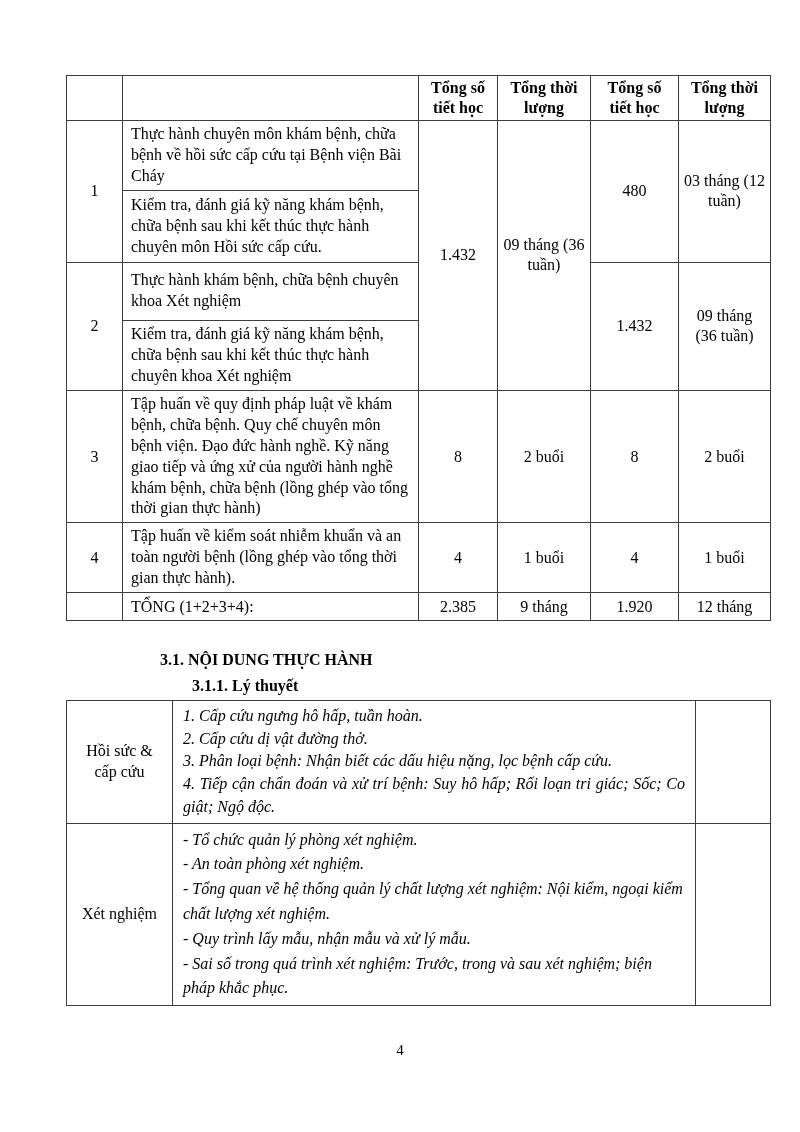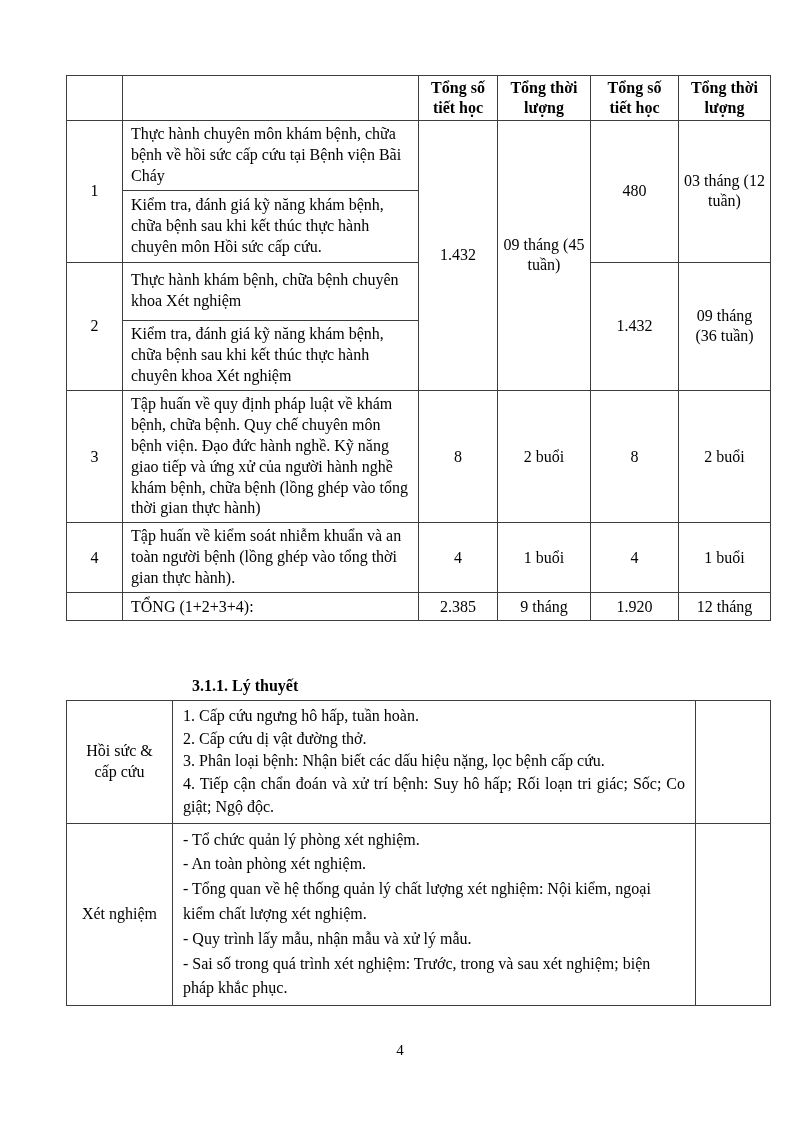--- a/index.html
+++ b/index.html
@@ -23,21 +23,21 @@
     border: 1px solid #3d3d3d;
     vertical-align: middle;
     overflow: hidden;
   }
   .b { font-weight: normal; margin-top: 40px; }
   .hdrcell { font-weight: bold; text-align: center; line-height: 1.22; padding: 2px 1px; white-space: pre-line; }
   .valcell { text-align: center; line-height: 1.25; padding: 0 2px; white-space: pre-line; }
   .desc { text-align: left; padding: 3px 9px 3px 8px; line-height: 1.31; vertical-align: middle; }
   .t1 { left: 66px; top: 75px; width: 704px; }
   .t2 { left: 66px; top: 700px; width: 704px; }
-  .t2 .topics { vertical-align: middle; padding: 4px 10px 4px 10px; }
+  .t2 .topics { vertical-align: middle; padding: 4px 10px 4px 10px; font-style: italic; }
   .t2 .topics p { margin: 0; }
   .lh-a { line-height: 1.42; }
   .lh-a p { text-align: justify; }
   .lh-b { line-height: 1.55; text-align: left; margin-top: 29px; }
   .heading {
     position: absolute;
     left: 160px;
     font-weight: bold;
     font-size: 16px;
     white-space: nowrap;
@@ -77,21 +77,21 @@
 lượng</td>
         <td class="hdrcell">Tổng số
 tiết học</td>
         <td class="hdrcell">Tổng thời
 lượng</td>
       </tr>
       <tr style="height:68px">
         <td class="valcell" rowspan="2">1</td>
         <td class="desc">Thực hành chuyên môn khám bệnh, chữa bệnh về hồi sức cấp cứu tại Bệnh viện Bãi Cháy</td>
         <td class="valcell" rowspan="4">1.432</td>
-        <td class="valcell" rowspan="4">09 tháng (45
+        <td class="valcell" rowspan="4">09 tháng (36
 tuần)</td>
         <td class="valcell" rowspan="2">480</td>
         <td class="valcell" rowspan="2">03 tháng (12
 tuần)</td>
       </tr>
       <tr style="height:72px">
         <td class="desc">Kiểm tra, đánh giá kỹ năng khám bệnh, chữa bệnh sau khi kết thúc thực hành chuyên môn Hồi sức cấp cứu.</td>
       </tr>
       <tr style="height:58px">
         <td class="valcell" rowspan="2">2</td>
@@ -123,20 +123,21 @@
         <td></td>
         <td class="desc b" style="line-height:1.1">TỔNG (1+2+3+4):</td>
         <td class="valcell b">2.385</td>
         <td class="valcell b">9 tháng</td>
         <td class="valcell b">1.920</td>
         <td class="valcell b">12 tháng</td>
       </tr>
     </tbody>
   </table>
 
+  <div class="heading sec">3.1. NỘI DUNG THỰC HÀNH</div>
   <div class="heading sub">3.1.1. Lý thuyết</div>
 
   <table class="t2">
     <colgroup>
       <col style="width:106px">
         <col style="width:523px">
         <col style="width:75px">
     </colgroup>
     <tbody>
       <tr style="height:114px">

